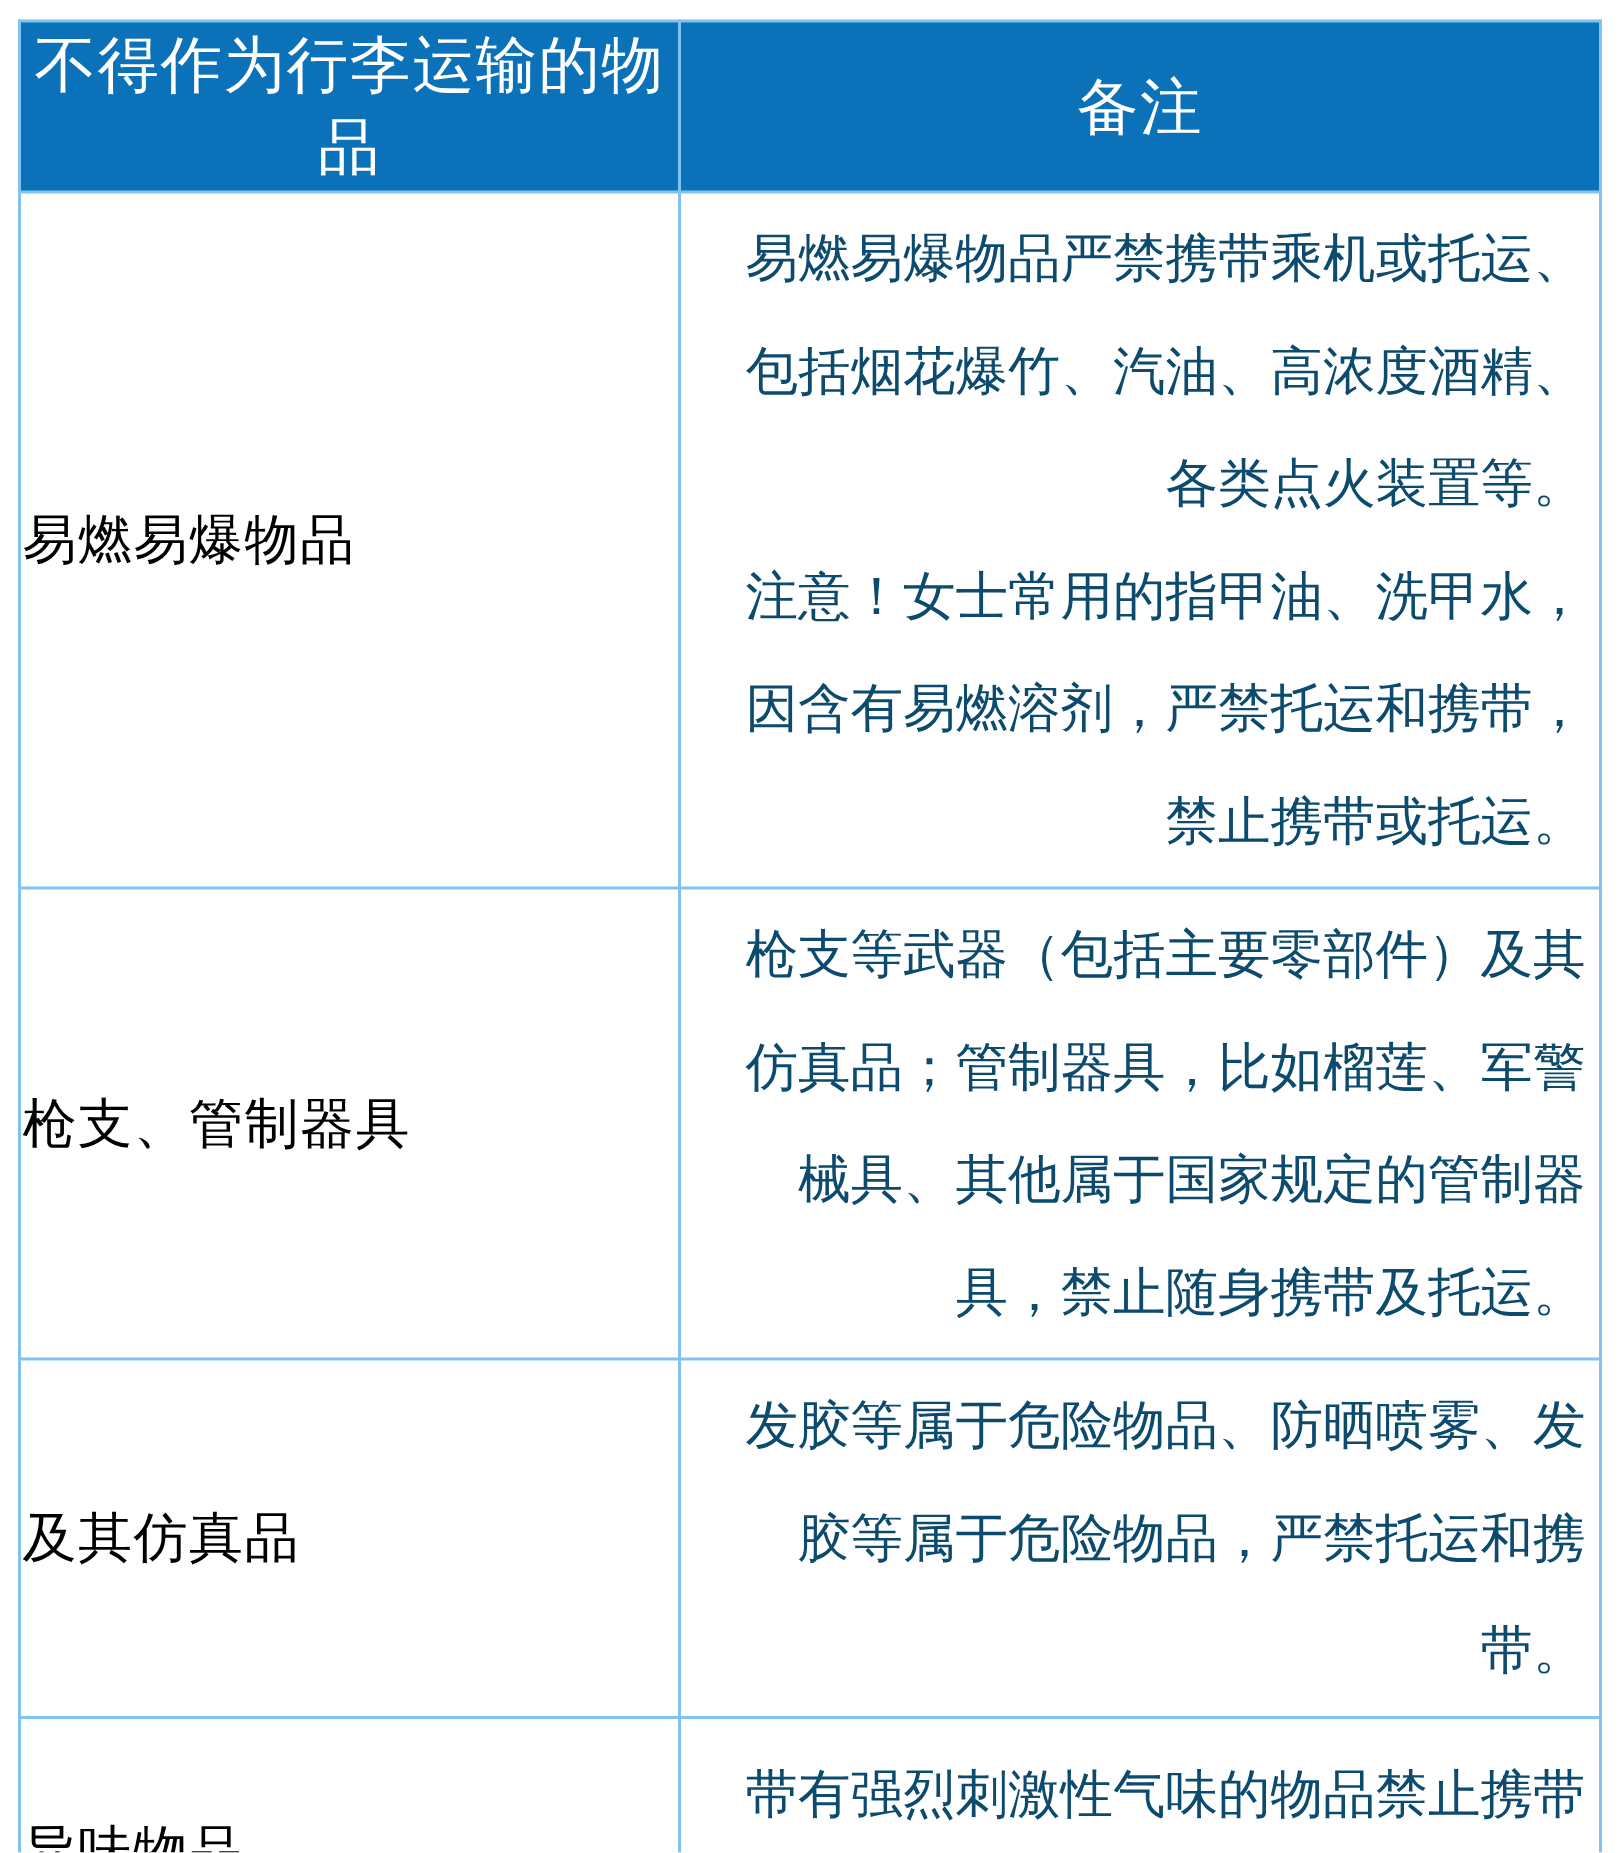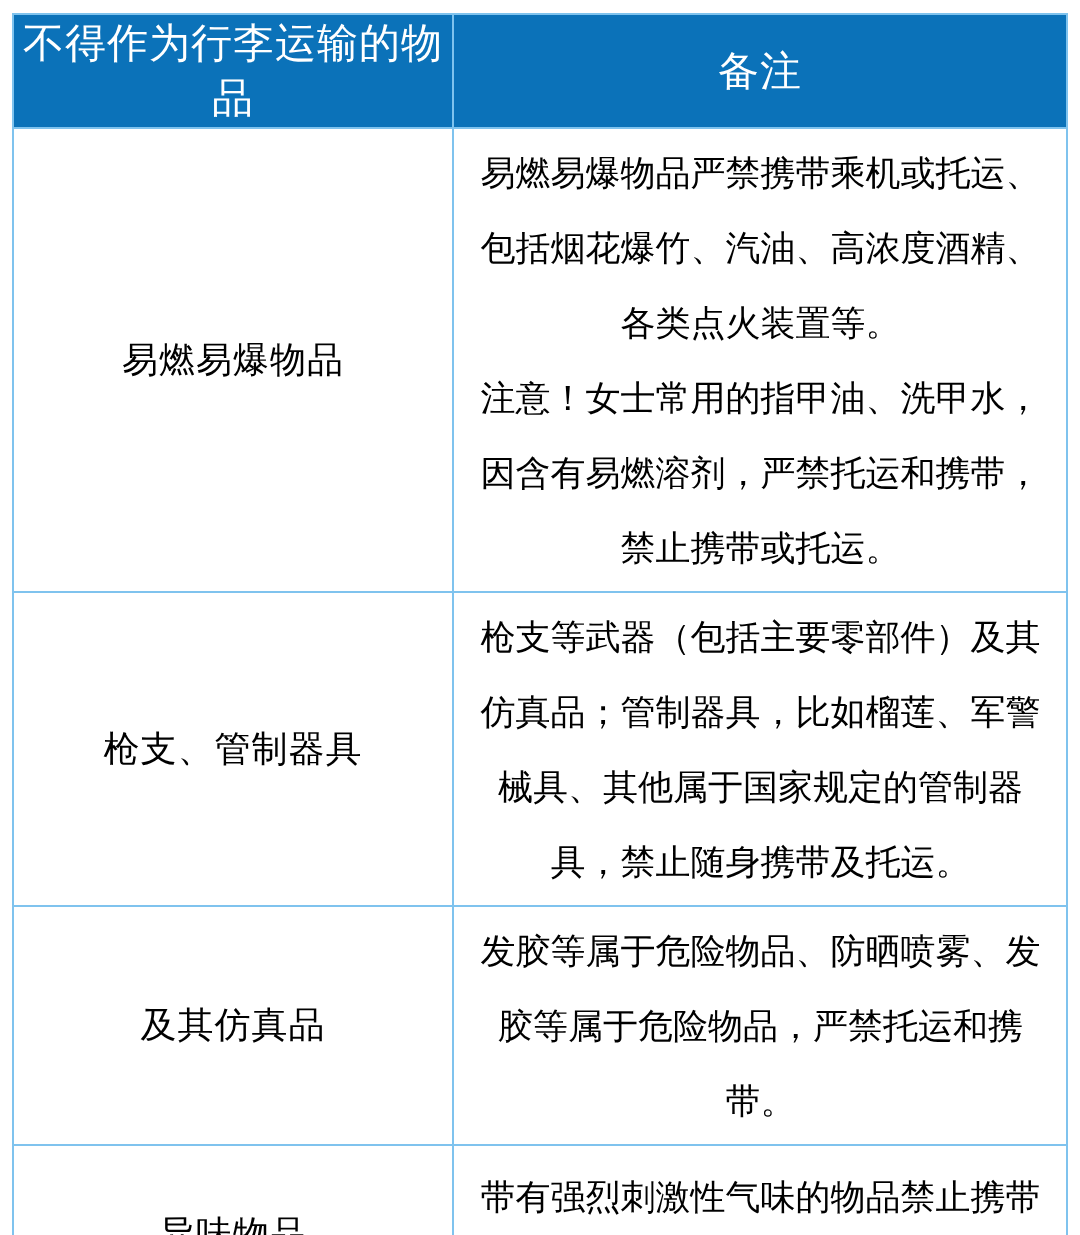--- a/index.html
+++ b/index.html
@@ -35,34 +35,34 @@
     background: var(--header-bg, #0b72b9);
     color: var(--header-text, #ffffff);
     height: 112px;
     font-size: 41px;
     font-weight: 400;
     text-align: center;
     vertical-align: middle;
     letter-spacing: 1px;
   }
   td.item-cell {
-    text-align: center;
+    text-align: left;
     vertical-align: middle;
     font-size: 36px;
     color: #000000;
     letter-spacing: 1px;
     margin-top: 18px;
   }
   td.remark-cell {
     vertical-align: middle;
     font-size: 35px;
     line-height: 75px;
-    color: #000000;
+    color: #0c4a6e;
     padding: 6px 9px 6px 10px;
-    text-align: center;
+    text-align: right;
   }
   td.remark-cell p {
     margin: 0;
     padding: 0;
   }
   tr.row-1 { height: 452px; }
   tr.row-2 { height: 306px; }
   tr.row-3 { height: 185px; }
   tr.row-4 { height: 178px; }
 </style>

